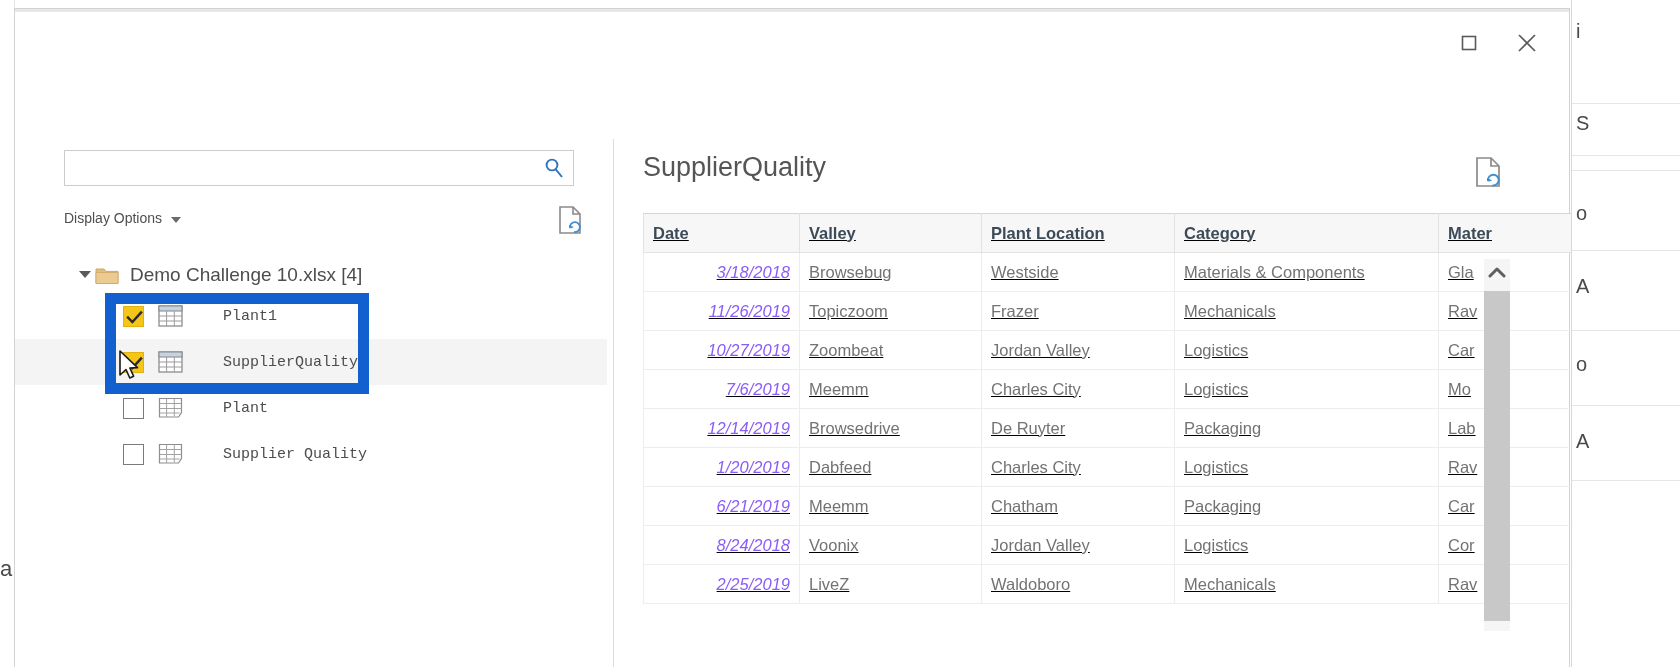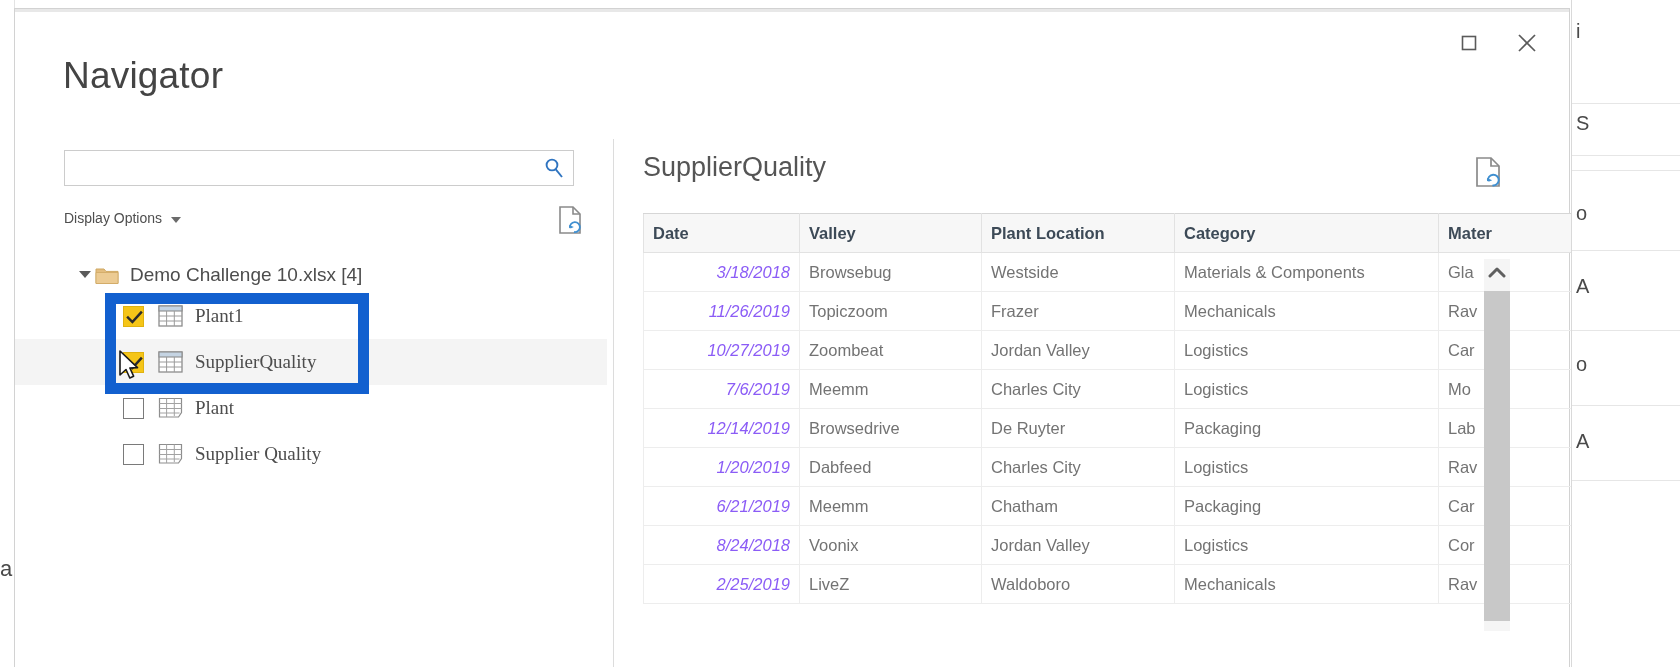--- a/index.html
+++ b/index.html
@@ -207,24 +207,24 @@
     background: #f5c518;
     border: 1px solid #e0b20f;
   }
   .cb.checked svg { display: block; }
   .grid-icon {
     position: absolute;
     left: 143px; top: 12px;
     width: 25px; height: 22px;
   }
   .tree-item .node-label {
-    margin-left: 72px;
-    font-size: 19px;
+    margin-left: 100px;
+    font-size: 15px;
     color: #4d4d4d;
-    font-family: Liberation Serif, serif;
+    font-family: Liberation Mono, monospace;
   }
 
   
   .v-divider {
     position: absolute;
     left: 598px; top: 130px;
     width: 1px; height: 529px;
     background: #dcdcdc;
   }
 
@@ -252,20 +252,21 @@
     left: 14px; top: 82px;
     width: 928px;
     height: 455px;
     overflow: hidden;
   }
   table.preview {
     border-collapse: collapse;
     table-layout: fixed;
     width: 1020px;
     font-family: "Liberation Sans", sans-serif;
+    text-decoration: underline;
   }
   table.preview th {
     background: #f7f7f7;
     border: 1px solid #e2e2e2;
     border-top: 1px solid #d6d6d6;
     font-size: 16.5px;
     font-weight: bold;
     color: #3d4a57;
     text-align: left;
     padding: 9px 9px;
@@ -362,21 +363,20 @@
         <rect x="2.5" y="2.5" width="13" height="13" fill="none" stroke="#5a5a5a" stroke-width="1.6"></rect>
       </svg>
     </div>
     <div class="win-btn btn-close">
       <svg width="22" height="22" viewBox="0 0 22 22" aria-hidden="true">
         <line x1="3" y1="3" x2="19" y2="19" stroke="#5a5a5a" stroke-width="1.7"></line>
         <line x1="19" y1="3" x2="3" y2="19" stroke="#5a5a5a" stroke-width="1.7"></line>
       </svg>
     </div>
 
-    <div class="dlg-title">Navigator</div>
 
     <div class="left-pane">
 
       <div class="search-row">
         <input class="search-input" type="text" placeholder="" style="">
         <span class="search-icon">
           <svg width="22" height="22" viewBox="0 0 22 22" aria-hidden="true">
             <circle cx="9" cy="8" r="5.4" fill="none" stroke="#2f74c0" stroke-width="1.9"></circle>
             <line x1="12.6" y1="12.2" x2="19" y2="20" stroke="#2f74c0" stroke-width="1.9"></line>
           </svg>

